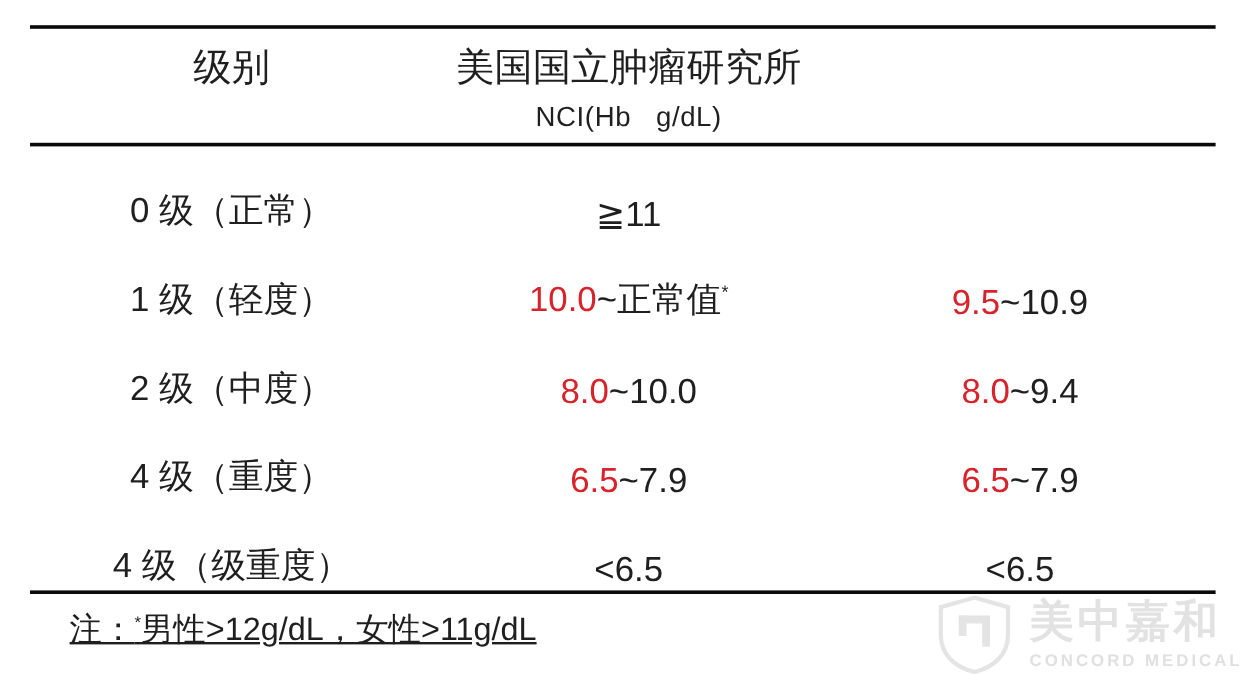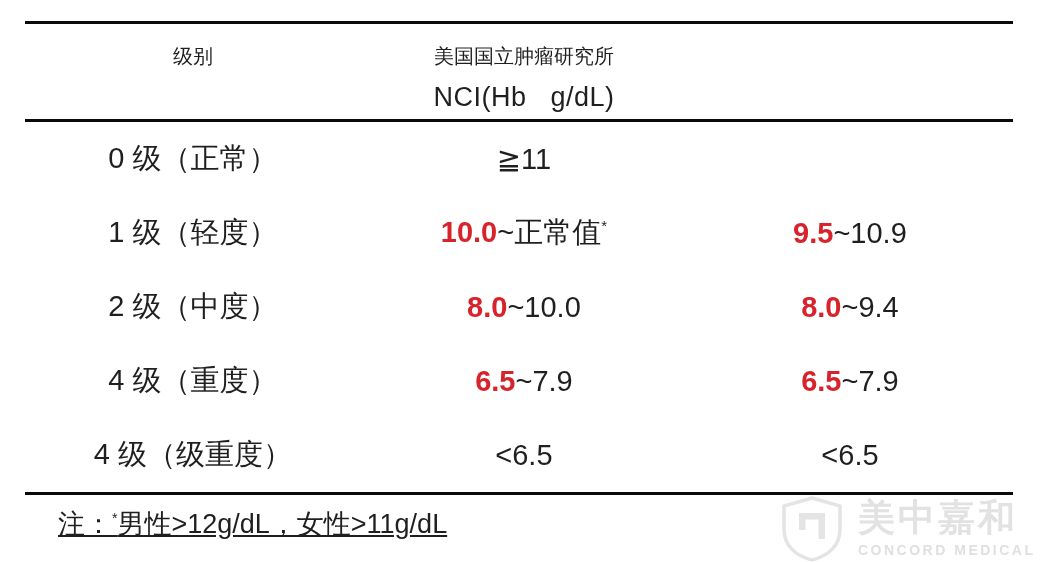--- a/index.html
+++ b/index.html
@@ -19,27 +19,27 @@
   .thead{
     display:flex;
     border-bottom:3px solid #0a0a0a;
     height:98px;
     box-sizing:border-box;
   }
   .c1{width:34%;text-align:center;}
   .c2{width:33%;text-align:center;}
   .c3{width:33%;text-align:center;}
   .hcell{padding-top:12px;}
-  .hline1{font-size:20px;line-height:40px;}
-  .hline2{font-size:27px;line-height:42px;letter-spacing:0.5px;}
+  .hline1{font-size:32px;line-height:40px;}
+  .hline2{font-size:23px;line-height:42px;letter-spacing:0.5px;}
   .trow{
-    display:flex;align-items:center;height:74px;
+    display:flex;align-items:flex-end;height:74px;
   }
   .cell{font-size:29px;}
-  .red{color:#d7232b;font-weight:bold;}
+  .red{color:#d7232b;font-weight:normal;}
   sup.star{
     font-size:15px;vertical-align:super;line-height:0;
   }
   .note{
     position:absolute;left:58px;top:506px;
     font-size:27px;color:#1f1f1f;text-decoration:underline;
   }
   .note sup.star{font-size:14px;}
   .watermark{
     position:absolute;left:780px;top:496px;

